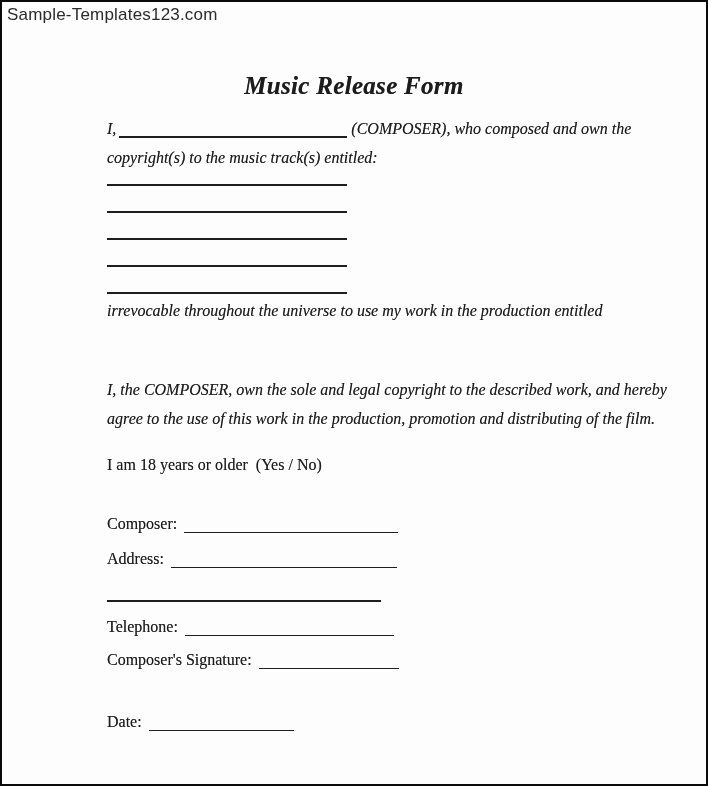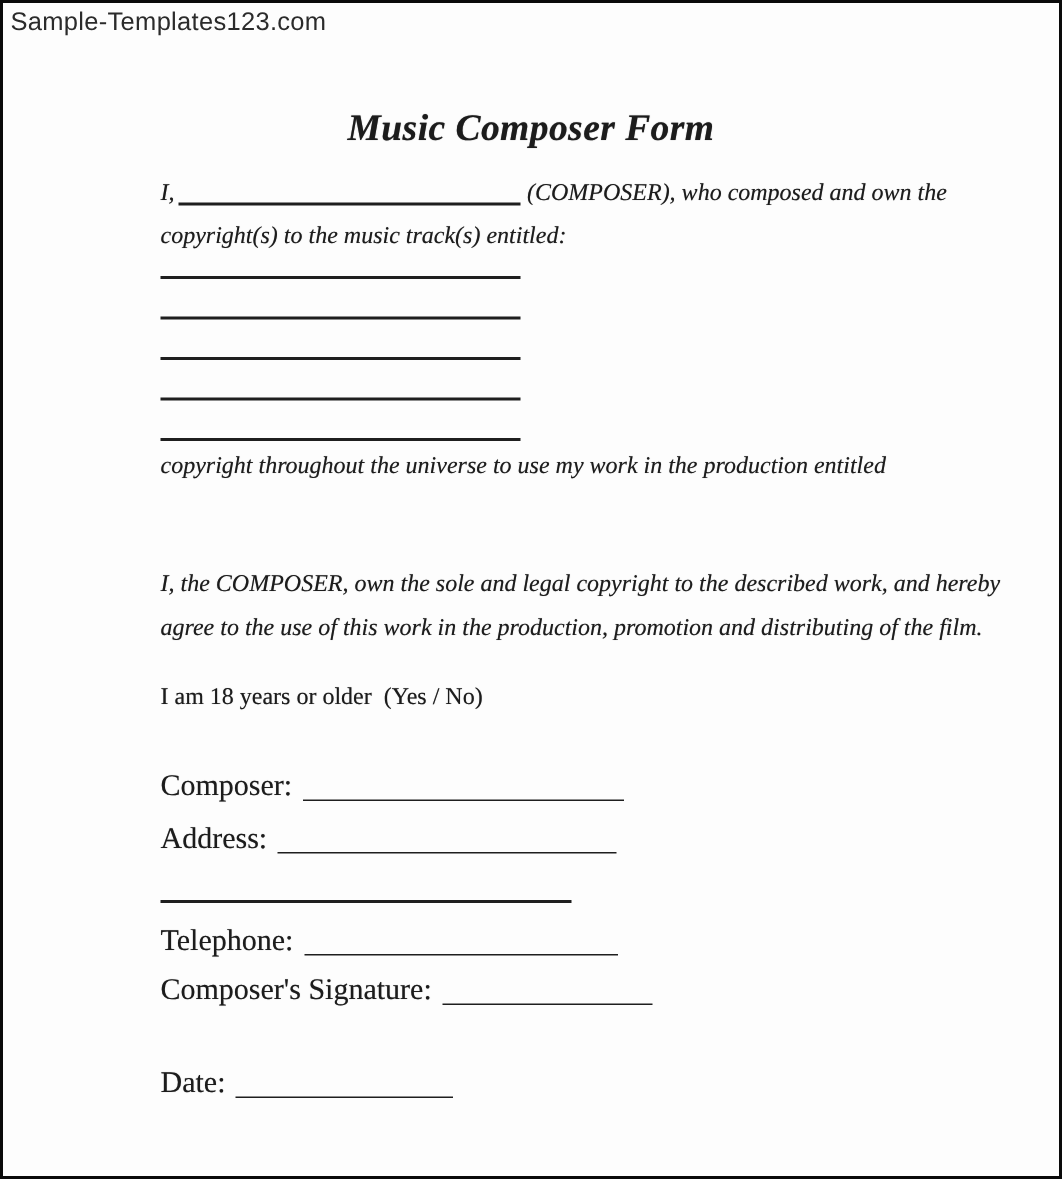--- a/index.html
+++ b/index.html
@@ -63,21 +63,21 @@
     vertical-align: -4px;
   }
   .blank-intro    { width: 228px; margin: 0 4px 0 3px; }
   .blank-filmmaker{ width: 124px; margin: 0 6px 0 5px; }
   .blank-film     { width: 162px; margin-right: 6px; }
   .track-lines { position: absolute; left: 105px; top: 157px; width: 240px; }
   .track-line  { height: 27px; border-bottom: 2px solid #1f1f1f; }
   .field {
     position: absolute;
     left: 105px;
-    font-size: 20px;
+    font-size: 16px;
     line-height: 20px;
     white-space: nowrap;
     text-shadow: 0 0 0.5px rgba(0,0,0,0.5);
   }
   .field .blank { margin-left: 7px; border-bottom-width: 1.5px; }
   .row-composer  { top: 512px; }
   .row-address   { top: 547px; }
   .row-telephone { top: 615px; }
   .row-signature { top: 648px; }
   .row-date      { top: 710px; }
@@ -95,39 +95,39 @@
     border-bottom: 2px solid #1f1f1f;
   }
 </style>
 </head>
 <body>
 
 <div class="page">
 
   <div class="watermark">Sample-Templates123.com</div>
 
-  <div class="title">Music Composer Form</div>
+  <div class="title">Music Release Form</div>
 
   <div class="para intro">
     <div class="line">
       <span>I,</span><span class="blank blank-intro"></span><span>(COMPOSER), who composed and own the</span>
     </div>
     <div class="line">copyright(s) to the music track(s) entitled:</div>
   </div>
 
   <div class="track-lines">
     <div class="track-line"></div>
     <div class="track-line"></div>
     <div class="track-line"></div>
     <div class="track-line"></div>
     <div class="track-line"></div>
   </div>
 
   <div class="para grant">
-    <div class="line">copyright throughout the universe to use my work in the production entitled</div>
+    <div class="line">irrevocable throughout the universe to use my work in the production entitled</div>
   </div>
 
   <div class="para copyright">
     <div class="line">I, the COMPOSER, own the sole and legal copyright to the described work, and hereby</div>
     <div class="line">agree to the use of this work in the production, promotion and distributing of the film.</div>
   </div>
 
   <div class="age">I am 18 years or older  (Yes / No)</div>
 
   <div class="field row-composer">

